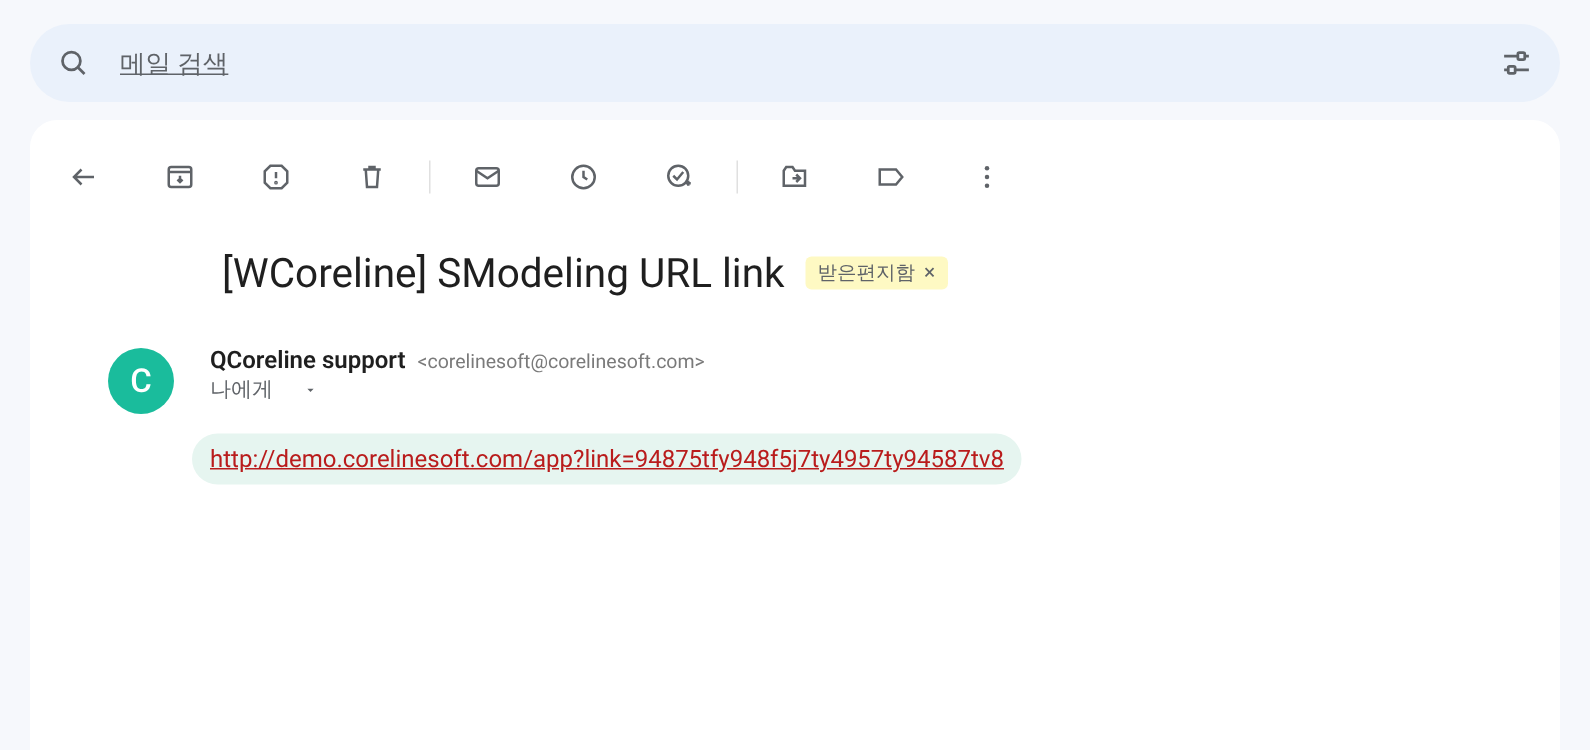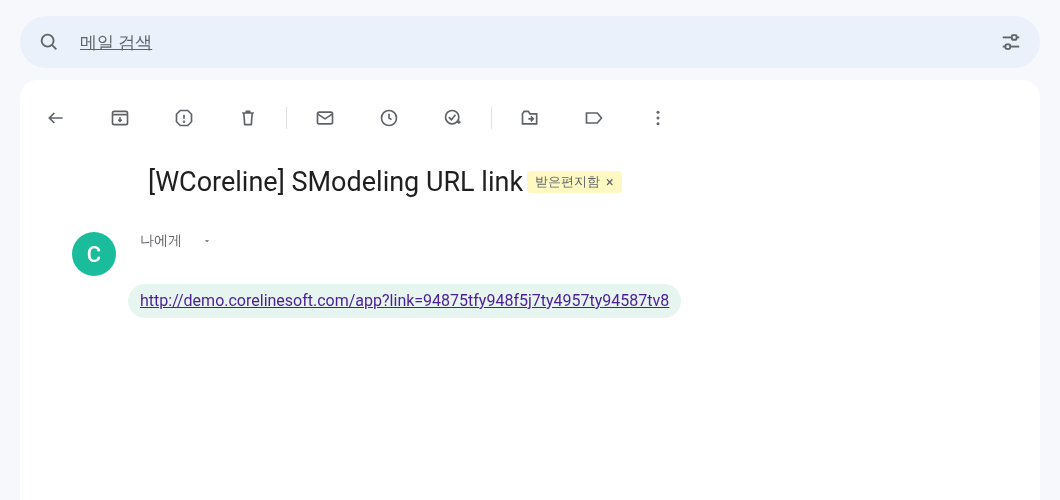--- a/index.html
+++ b/index.html
@@ -65,21 +65,21 @@
       height: 22px;
       background: #e0e0e0;
       margin: 0 18px 0 -6px;
     }
     .email-header {
       padding: 12px 0 28px 128px;
     }
     .subject-line {
       display: flex;
       align-items: center;
-      gap: 4px;
+      gap: 14px;
       text-align: right;
     }
     .subject-text {
       font-size: 27px;
       color: #1f1f1f;
       font-weight: 400;
     }
     .label-chip {
       display: inline-flex;
       align-items: center;
@@ -142,27 +142,27 @@
     .dropdown-arrow {
       display: inline-block;
     }
     .email-body {
       padding: 18px 0 0 128px;
       font-size: 16px;
       color: #1f1f1f;
       line-height: 1.6;
     }
     .body-link {
-      color: #4c1d95;
+      color: #b91c1c;
       text-decoration: underline;
       background: #e6f5f0;
       border-radius: 22px;
       padding: 4px 12px;
       display: inline-block;
-      margin-top: 16px;
+      margin-top: 2px;
       margin-left: -12px;
     }
     svg {
       display: block;
     }
   </style>
 </head>
 <body>
 
 <div class="search-bar">
@@ -258,20 +258,22 @@
       </span>
     </div>
   </div>
 
   <div class="email-meta">
     <div class="avatar">
       <span>C</span>
     </div>
     <div class="sender-info">
       <div class="sender-row">
+        <span class="sender-name">QCoreline support</span>
+        <span class="sender-email">&lt;corelinesoft@corelinesoft.com&gt;</span>
       </div>
       <div class="recipient-row">
         <span>나에게</span>
         <span class="dropdown-arrow">
           <svg width="10" height="10" viewBox="0 0 24 24" fill="#5f6368">
               <path d="M7 10l5 5 5-5z"></path>
             </svg>
         </span>
       </div>
 

